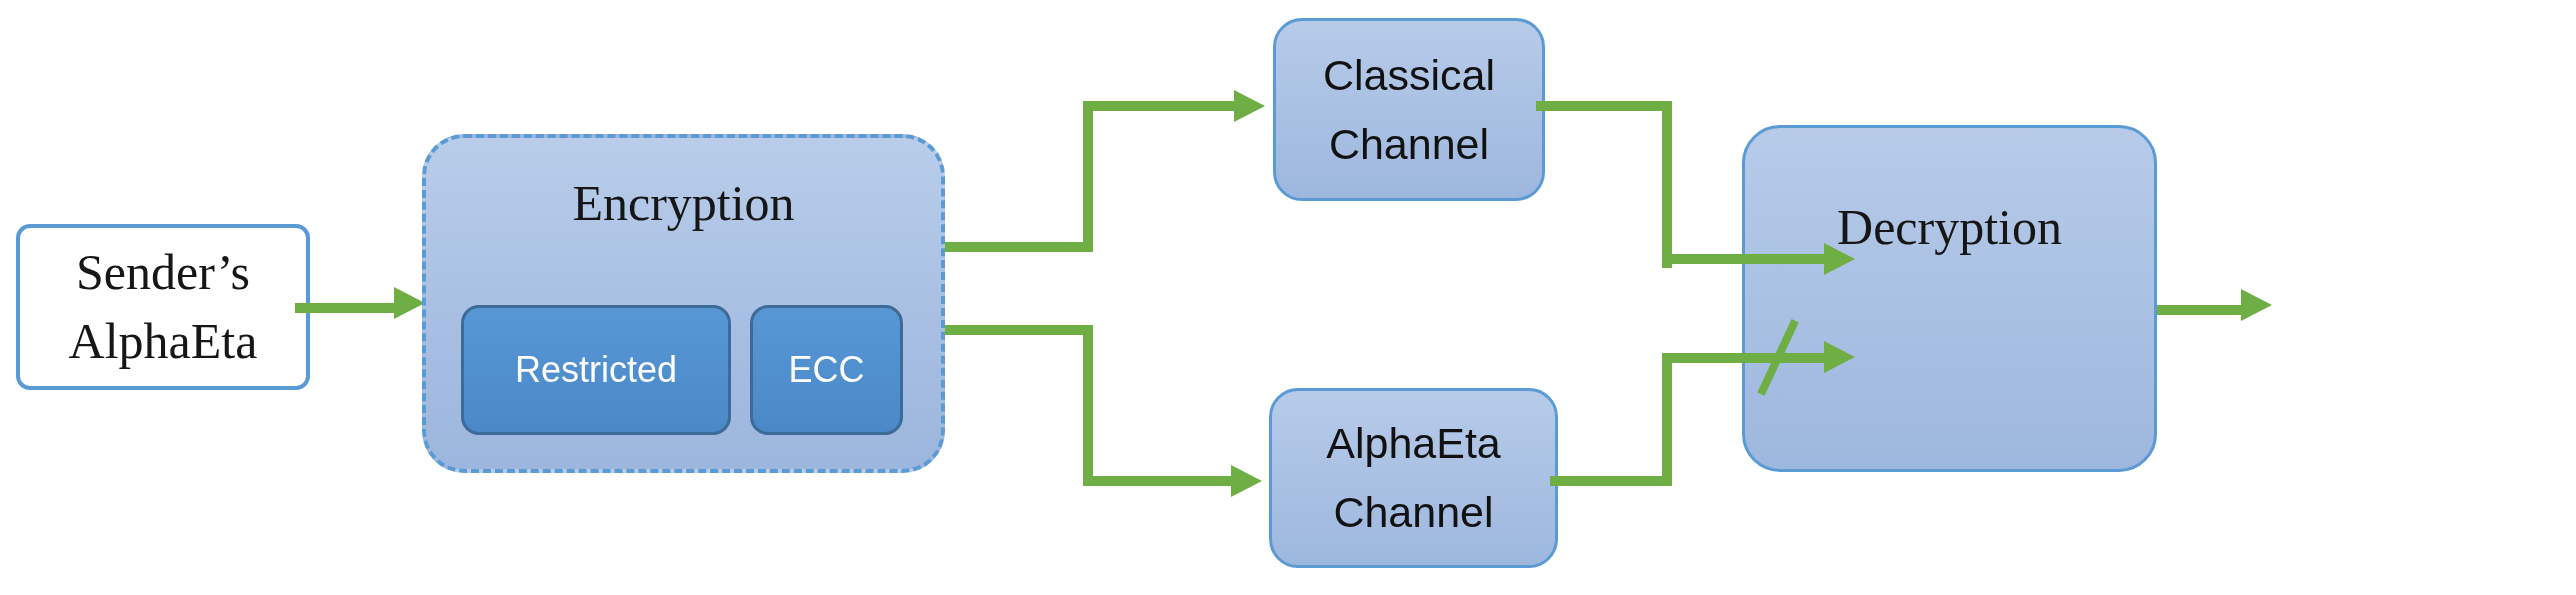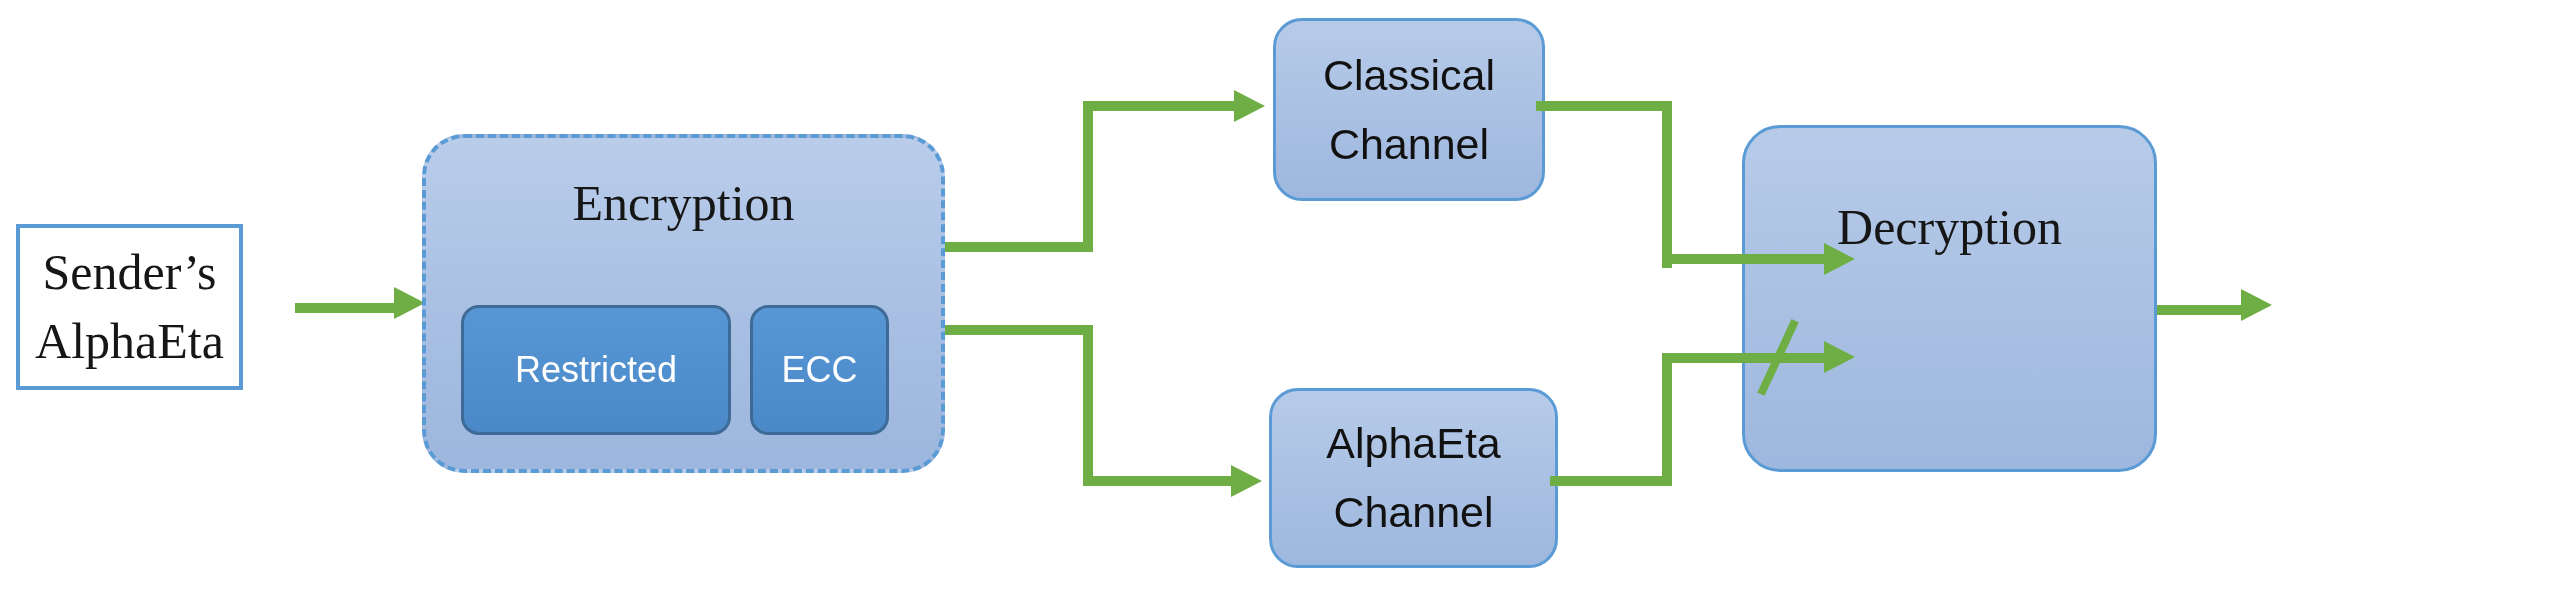--- a/index.html
+++ b/index.html
@@ -78,38 +78,38 @@
   
   .t-endpoint{font-size:50px;line-height:1.38;}
   .t-channel{font-size:43px;line-height:1.6;margin-left:8px;}
   .t-inner{font-size:36px;line-height:1.65;}
 </style>
 </head>
 <body>
 
 <div id="canvas">
 
-  <div class="box-plain t-endpoint" style="left:16px;top:224px;width:227px;height:166px;">
+  <div class="box-plain t-endpoint" style="left:16px;top:224px;width:294px;height:166px;border-radius:14px;">
     <span class="two-line">
       <span class="line">Sender’s</span>
       <span class="line">AlphaEta</span>
     </span>
   </div>
 
   <div class="hseg" style="left:295px;top:303px;width:100px;"></div>
   <div class="ahead" style="left:394px;top:287px;"></div>
 
   <div class="box-dashed" style="left:422px;top:134px;width:523px;height:339px;">
     <div class="title-serif" style="top:36px;left:0;">Encryption</div>
     <div class="box-inner t-inner" style="left:14px;top:167px;width:270px;height:130px;margin-left:21px;">
       <span class="two-line">
         <span class="line">Restricted</span>
       </span>
     </div>
-    <div class="box-inner t-inner" style="left:324px;top:167px;width:139px;height:130px;">
+    <div class="box-inner t-inner" style="left:324px;top:167px;width:153px;height:130px;">
       <span>ECC</span>
     </div>
   </div>
 
   <div class="hseg" style="left:945px;top:242px;width:148px;"></div>
   <div class="vseg" style="left:1083px;top:101px;height:151px;"></div>
   <div class="hseg" style="left:1083px;top:101px;width:152px;"></div>
   <div class="ahead" style="left:1234px;top:90px;"></div>
 
   <div class="hseg" style="left:945px;top:325px;width:148px;"></div>

